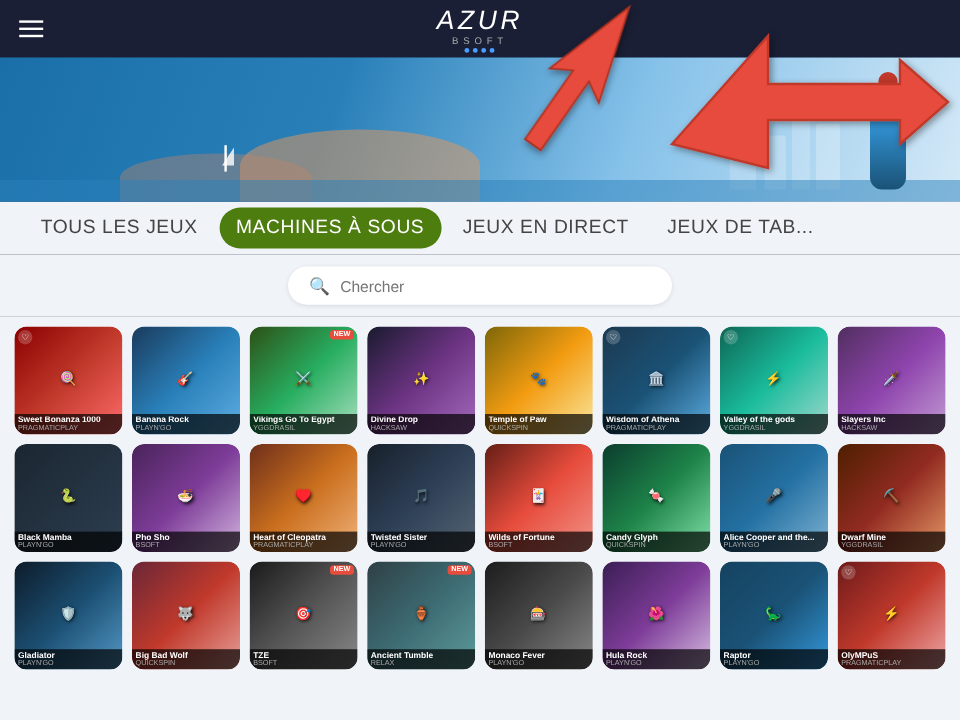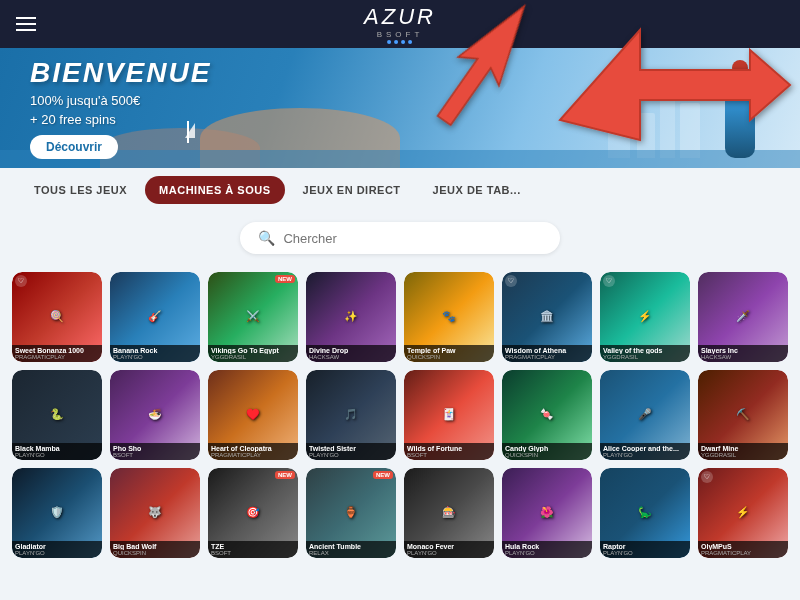--- a/index.html
+++ b/index.html
@@ -124,31 +124,31 @@
       background: #f0f4f8;
       display: flex;
       align-items: center;
       padding: 0 20px;
       height: 44px;
       gap: 4px;
       overflow: hidden;
     }
     .nav-tab {
       padding: 8px 14px;
-      font-size: 11px;
-      font-weight: 700;
+      font-size: 16px;
+      font-weight: 400;
       color: #444;
       cursor: pointer;
       white-space: nowrap;
       border-radius: 4px;
       text-transform: uppercase;
       letter-spacing: 0.5px;
     }
     .nav-tab.active {
-      background: #7f1d1d;
+      background: #4d7c0f;
       color: #fff;
       border-radius: 20px;
     }
 
     
     .search-area {
       background: #f0f4f8;
       padding: 10px 20px;
       display: flex;
       justify-content: center;
@@ -338,26 +338,20 @@
     <div style="position:absolute;bottom:0;left:7px;width:2px;height:22px;background:#fff;"></div>
     <div style="position:absolute;bottom:5px;left:5px;width:0;height:0;border-left:10px solid transparent;border-bottom:15px solid rgba(255,255,255,0.8);"></div>
   </div>
 
   <div style="position:absolute;right:30px;bottom:0;width:60px;height:100px;">
     <div style="width:20px;height:30px;background:#f5cba7;border-radius:50% 50% 0 0;margin:0 auto;position:relative;">
       <div style="width:16px;height:16px;background:#c0392b;border-radius:50%;position:absolute;top:-8px;left:2px;"></div>
     </div>
     <div style="width:30px;height:60px;background:linear-gradient(#3498db,#1a5276);margin:0 auto;border-radius:0 0 10px 10px;"></div>
   </div>
-  <div class="banner-content" style="position:relative;z-index:2;">
-    <div class="banner-title">BIENVENUE</div>
-    <div class="banner-subtitle">100% jusqu'à 500€</div>
-    <div class="banner-subtitle">+ 20 free spins</div>
-    <button class="banner-btn">Découvrir</button>
-  </div>
 </div>
 
 <div class="nav-tabs">
   <div class="nav-tab">TOUS LES JEUX</div>
   <div class="nav-tab active">MACHINES À SOUS</div>
   <div class="nav-tab">JEUX EN DIRECT</div>
   <div class="nav-tab">JEUX DE TAB...</div>
 </div>
 
 <div class="search-area">

